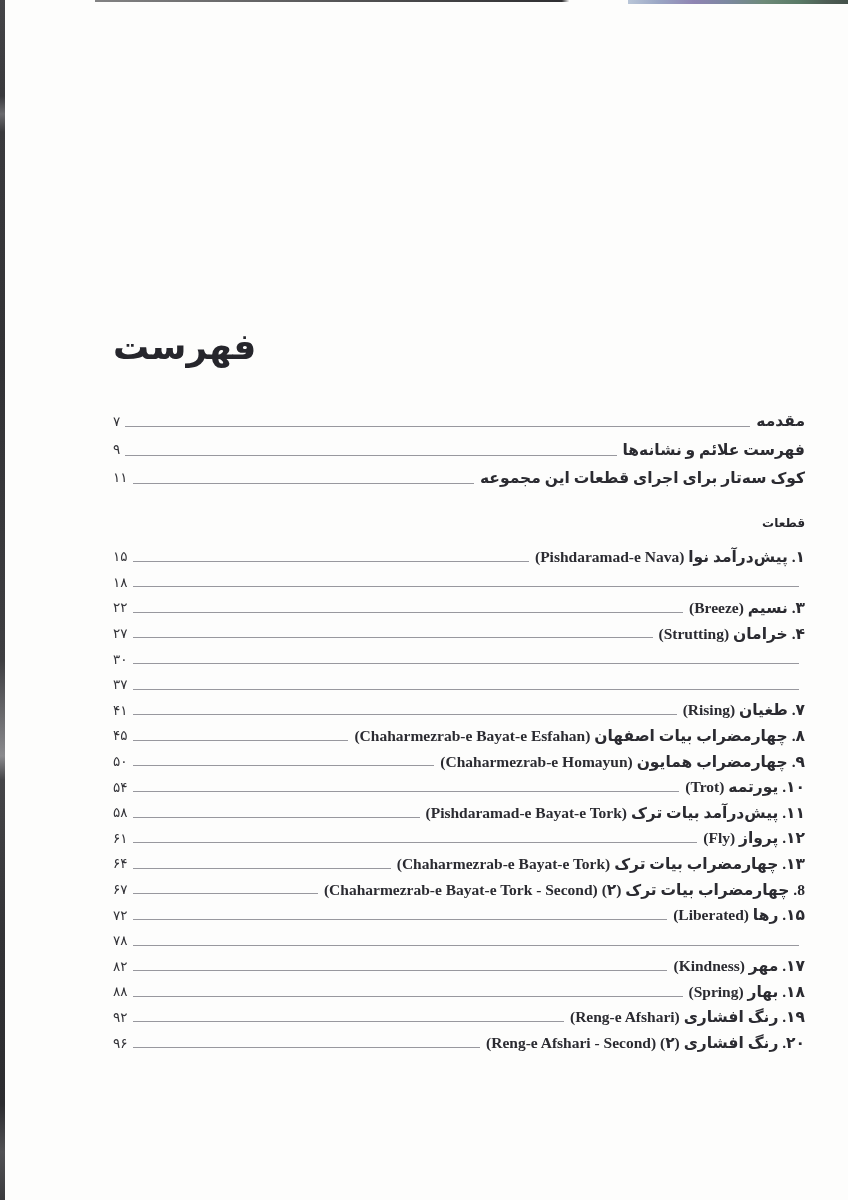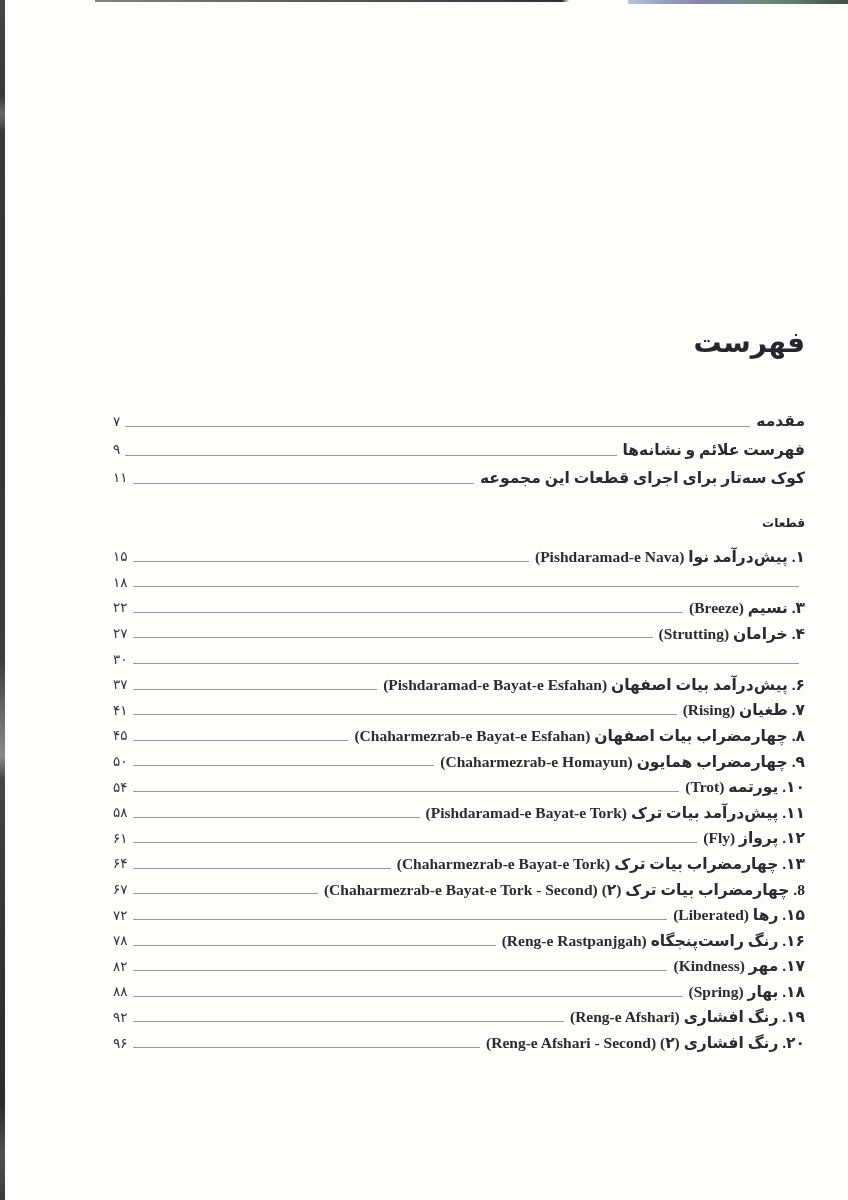--- a/index.html
+++ b/index.html
@@ -28,23 +28,23 @@
     background:linear-gradient(90deg,
       #b9c6d8 0%, #9aa6c4 14%, #8f84b2 30%, #7c88a0 45%,
       #6d8a78 62%, #597a66 78%, #4e5e55 90%, #44514a 100%);
   }
   .content{
     position:absolute;left:113px;top:0;width:692px;
     direction:rtl;
   }
   .page-title{
     position:absolute;top:326px;left:0;width:100%;
-    text-align:right;
+    text-align:left;
     font-family:"DejaVu Sans",sans-serif;
-    font-weight:bold;font-size:28px;letter-spacing:.5px;
+    font-weight:bold;font-size:36px;letter-spacing:.5px;
     color:#26262c;
   }
   .toc{position:absolute;left:0;width:100%;}
   .toc-front{top:407px;}
   .toc-pieces{top:544px;}
   .section-header{
     position:absolute;top:516px;left:0;width:100%;
     font-family:"DejaVu Sans",sans-serif;
     font-weight:bold;font-size:12px;color:#26262c;
   }
@@ -130,21 +130,20 @@
         <span class="leader"></span>
         <span class="pg">۲۷</span>
       </div>
 
       <div class="row">
         <span class="leader"></span>
         <span class="pg">۳۰</span>
       </div>
 
       <div class="row">
-        <span class="t">۶. پیش‌درآمد بیات اصفهان (Pishdaramad-e Bayat-e Esfahan)</span>
         <span class="leader"></span>
         <span class="pg">۳۷</span>
       </div>
 
       <div class="row">
         <span class="t">۷. طغیان (Rising)</span>
         <span class="leader"></span>
         <span class="pg">۴۱</span>
       </div>
 
@@ -190,21 +189,20 @@
         <span class="pg">۶۷</span>
       </div>
 
       <div class="row">
         <span class="t">۱۵. رها (Liberated)</span>
         <span class="leader"></span>
         <span class="pg">۷۲</span>
       </div>
 
       <div class="row">
-        <span class="t">۱۶. رنگ راست‌پنجگاه (Reng-e Rastpanjgah)</span>
         <span class="leader"></span>
         <span class="pg">۷۸</span>
       </div>
 
       <div class="row">
         <span class="t">۱۷. مهر (Kindness)</span>
         <span class="leader"></span>
         <span class="pg">۸۲</span>
       </div>
 

